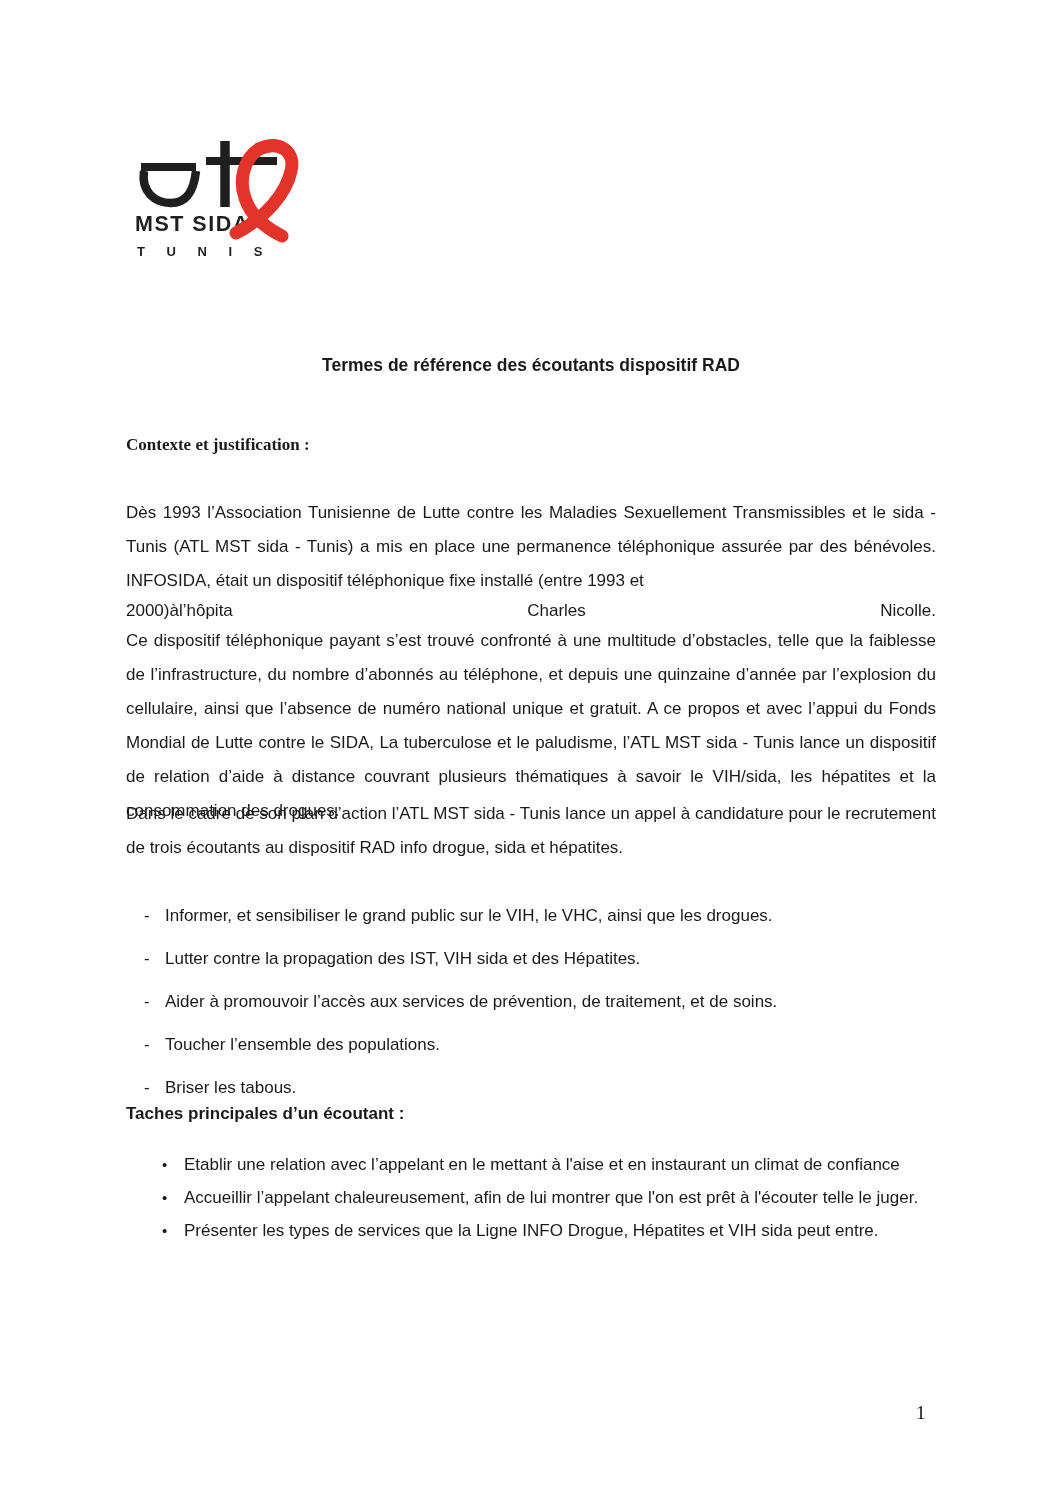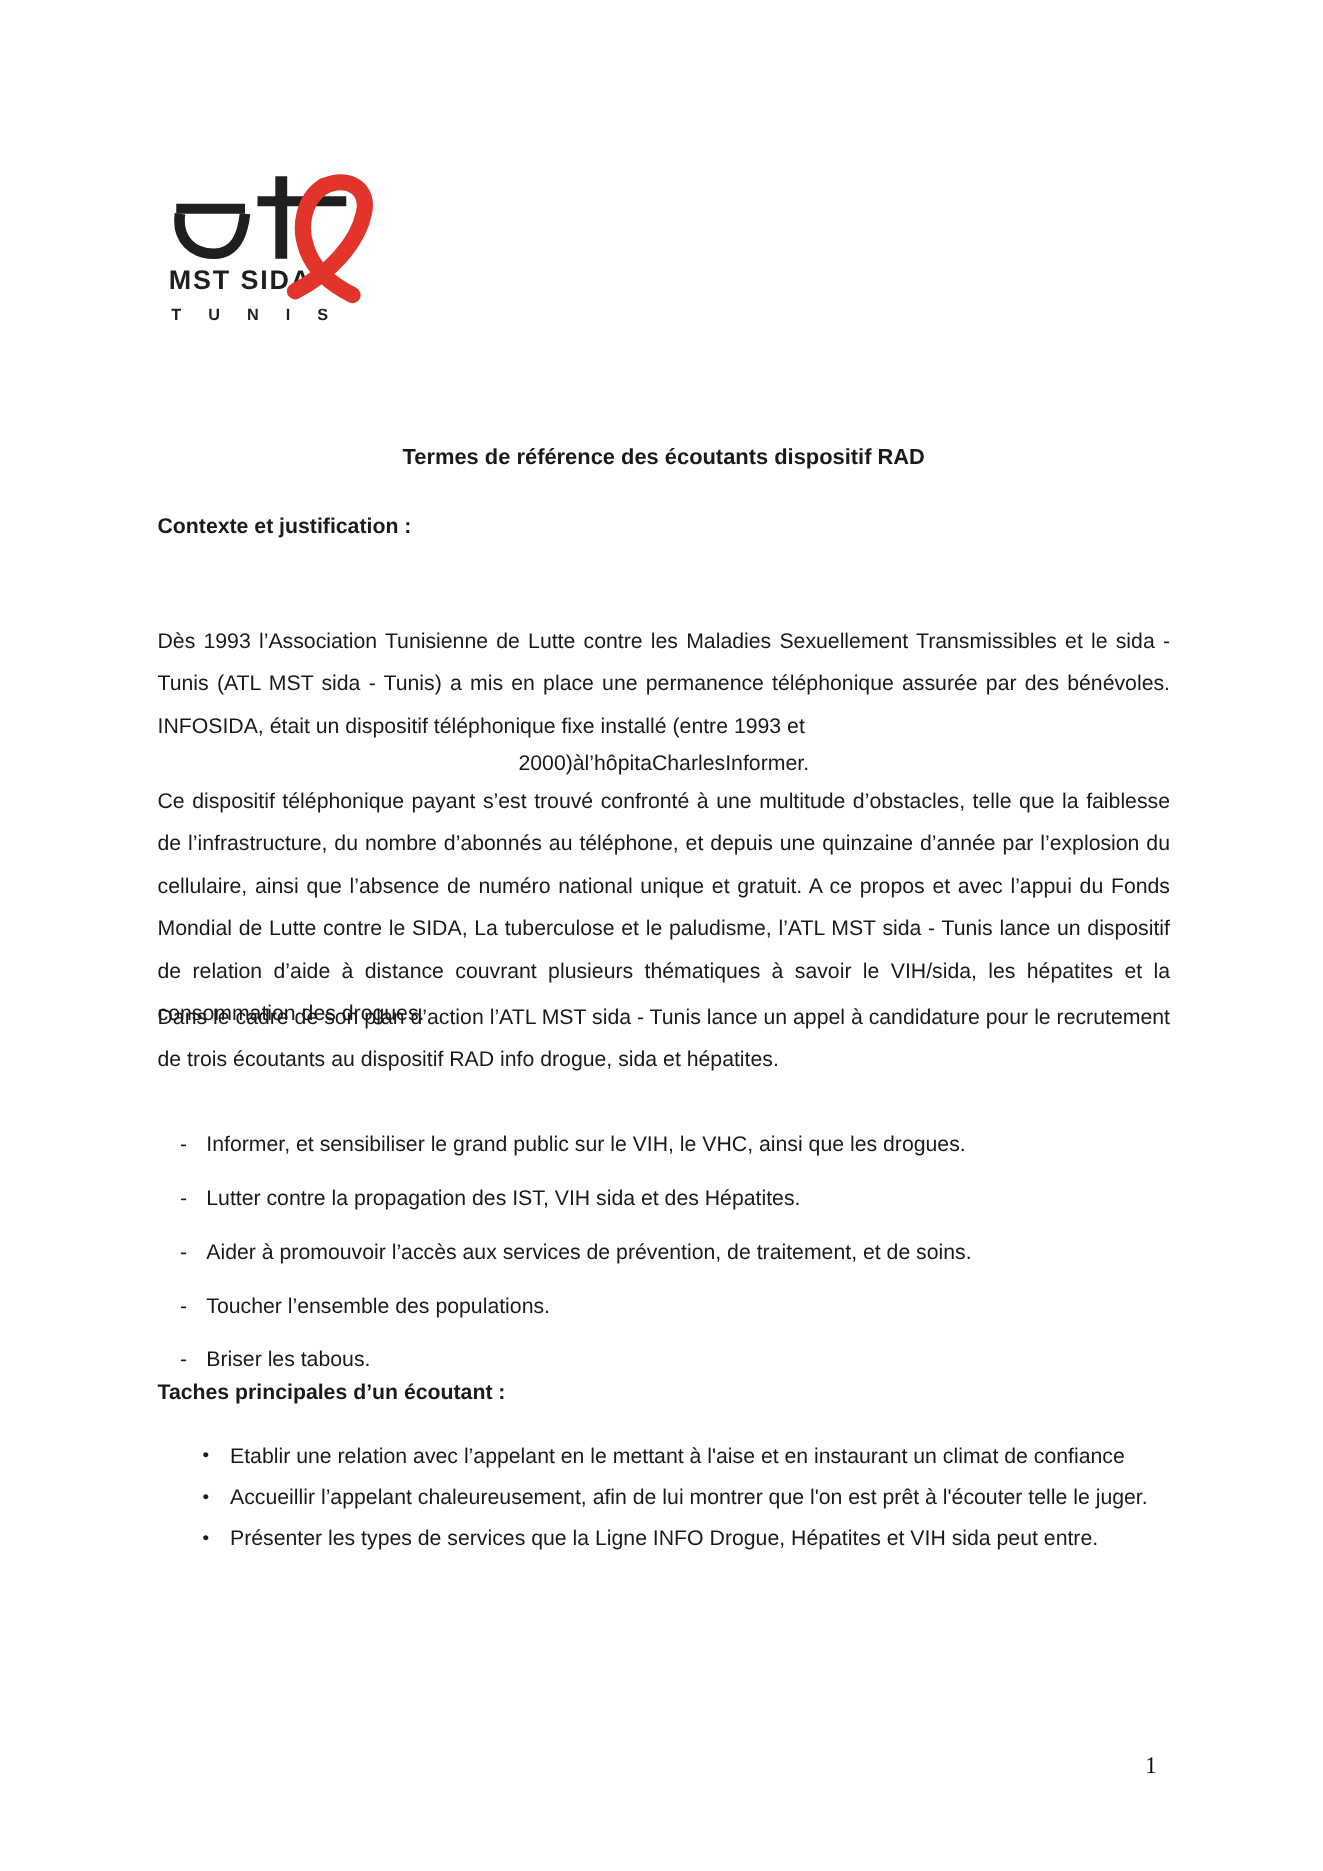--- a/index.html
+++ b/index.html
@@ -18,32 +18,32 @@
     text-align:center;
     font-weight:700;
     font-size:17.5px;
     margin-top:25px;
   }
   .heading{
     font-weight:700;
     font-size:17px;
     line-height:26px;
   }
-  .h-context{top:408px;}
+  .h-context{top:432px;font-family:Liberation Serif, serif;}
   .h-objectifs{top:866px;}
   .h-taches{top:1101px;}
   .para{
     text-align:justify;
     line-height:34px;
     margin:0;
   }
   .para-block{top:496px;}
   .spread-line{
     display:flex;
-    justify-content:center;
+    justify-content:space-between;
     line-height:26px;
   }
   .para2{top:797px;}
   .dash-list{top:903px;}
   .dash-item{
     display:flex;
     line-height:26px;
     margin-bottom:17px;
     padding-left:18px;
   }
@@ -96,21 +96,21 @@
 
   <div class="abs doc-title">Termes de référence des écoutants dispositif RAD</div>
 
   <div class="abs heading h-context">Contexte et justification :</div>
 
   <div class="abs para-block">
     <p class="para">Dès 1993 l’Association Tunisienne de Lutte contre les Maladies Sexuellement Transmissibles et le sida - Tunis (ATL MST sida - Tunis) a mis en place une permanence téléphonique assurée par des bénévoles. INFOSIDA, était un dispositif téléphonique fixe installé (entre 1993 et</p>
     <div class="spread-line">
       <span>2000)àl’hôpita</span>
       <span>Charles</span>
-      <span>Informer.</span>
+      <span>Nicolle.</span>
     </div>
     <p class="para">Ce dispositif téléphonique payant s’est trouvé confronté à une multitude d’obstacles, telle que la faiblesse de l’infrastructure, du nombre d’abonnés au téléphone, et depuis une quinzaine d’année par l’explosion du cellulaire, ainsi que l’absence de numéro national unique et gratuit. A ce propos et avec l’appui du Fonds Mondial de Lutte contre le SIDA, La tuberculose et le paludisme, l’ATL MST sida - Tunis lance un dispositif de relation d’aide à distance couvrant plusieurs thématiques à savoir le VIH/sida, les hépatites et la consommation des drogues.</p>
   </div>
 
   <p class="abs para para2">Dans le cadre de son plan d’action l’ATL MST sida - Tunis lance un appel à candidature pour le recrutement de trois écoutants au dispositif RAD info drogue, sida et hépatites.</p>
 
 
   <div class="abs dash-list">
     <div class="dash-item">
       <span class="dash-marker">-</span>

